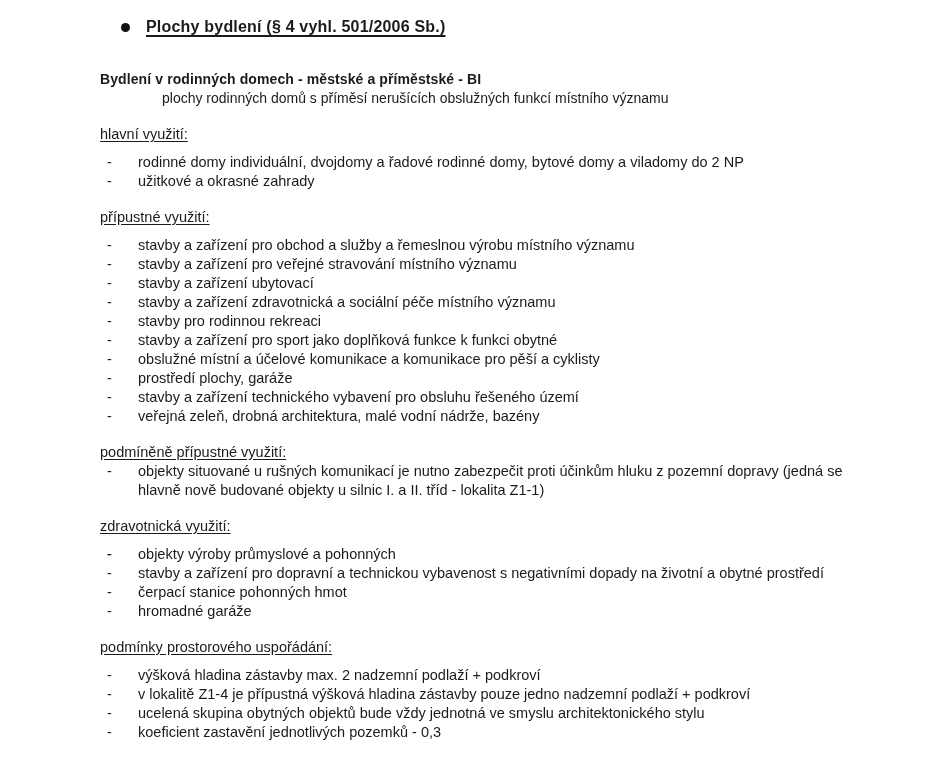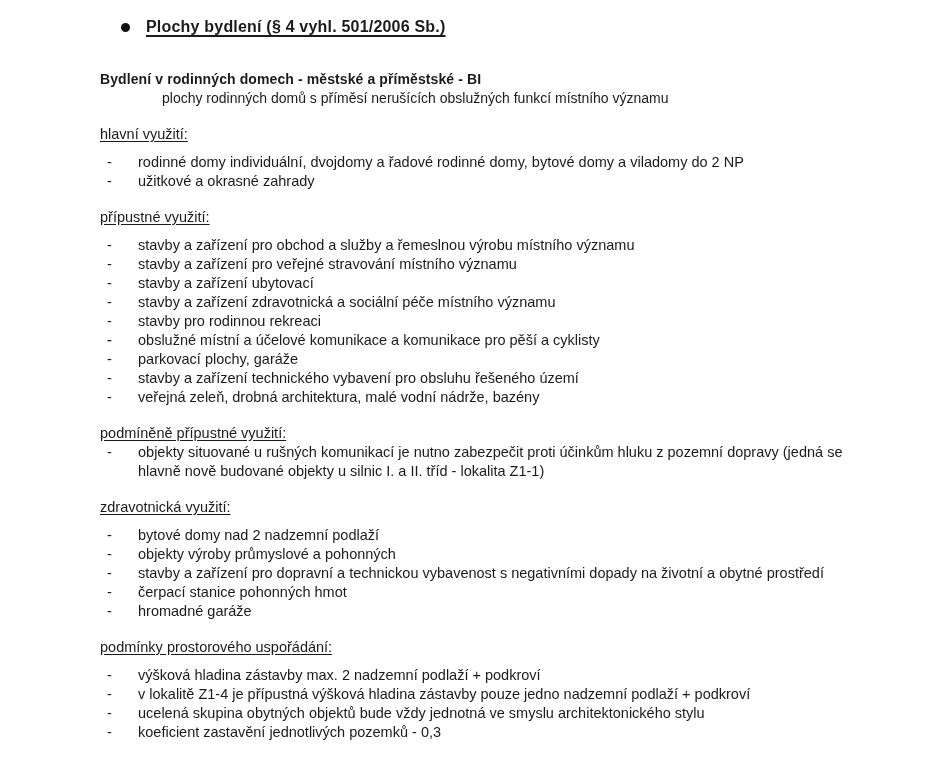--- a/index.html
+++ b/index.html
@@ -110,37 +110,37 @@
         </ul>
       </div>
       <div>
         <div class="section-heading">přípustné využití:</div>
         <ul class="item-list">
           <li><span class="dash">-</span><span>stavby a zařízení pro obchod a služby a řemeslnou výrobu místního významu</span></li>
           <li><span class="dash">-</span><span>stavby a zařízení pro veřejné stravování místního významu</span></li>
           <li><span class="dash">-</span><span>stavby a zařízení ubytovací</span></li>
           <li><span class="dash">-</span><span>stavby a zařízení zdravotnická a sociální péče místního významu</span></li>
           <li><span class="dash">-</span><span>stavby pro rodinnou rekreaci</span></li>
-          <li><span class="dash">-</span></li>
+          <li><span class="dash">-</span><span>stavby a zařízení pro sport jako doplňková funkce k funkci obytné</span></li>
           <li><span class="dash">-</span><span>obslužné místní a účelové komunikace  a komunikace pro pěší a cyklisty</span></li>
-          <li><span class="dash">-</span><span>parkovací plochy, garáže</span></li>
+          <li><span class="dash">-</span><span>prostředí plochy, garáže</span></li>
           <li><span class="dash">-</span><span>stavby a zařízení technického vybavení pro obsluhu řešeného území</span></li>
           <li><span class="dash">-</span><span>veřejná zeleň, drobná architektura, malé vodní nádrže, bazény</span></li>
         </ul>
       </div>
       <div>
         <div class="section-heading tight">podmíněně přípustné využití:</div>
         <ul class="item-list">
           <li><span class="dash">-</span><span>objekty situované u rušných komunikací je nutno zabezpečit proti účinkům hluku z pozemní dopravy (jedná se hlavně nově budované objekty u silnic I. a II. tříd - lokalita Z1-1)</span></li>
         </ul>
       </div>
       <div>
         <div class="section-heading">zdravotnická využití:</div>
         <ul class="item-list">
-          <li><span class="dash">-</span><span>bytové domy nad 2 nadzemní podlaží</span></li>
+          <li><span class="dash">-</span></li>
           <li><span class="dash">-</span><span>objekty výroby průmyslové a pohonných</span></li>
           <li><span class="dash">-</span><span>stavby a zařízení pro dopravní a technickou vybavenost s negativními dopady na životní a obytné prostředí</span></li>
           <li><span class="dash">-</span><span>čerpací stanice pohonných hmot</span></li>
           <li><span class="dash">-</span><span>hromadné garáže</span></li>
         </ul>
       </div>
       <div>
         <div class="section-heading">podmínky prostorového uspořádání:</div>
         <ul class="item-list">
           <li><span class="dash">-</span><span>výšková hladina zástavby max. 2 nadzemní podlaží + podkroví</span></li>

